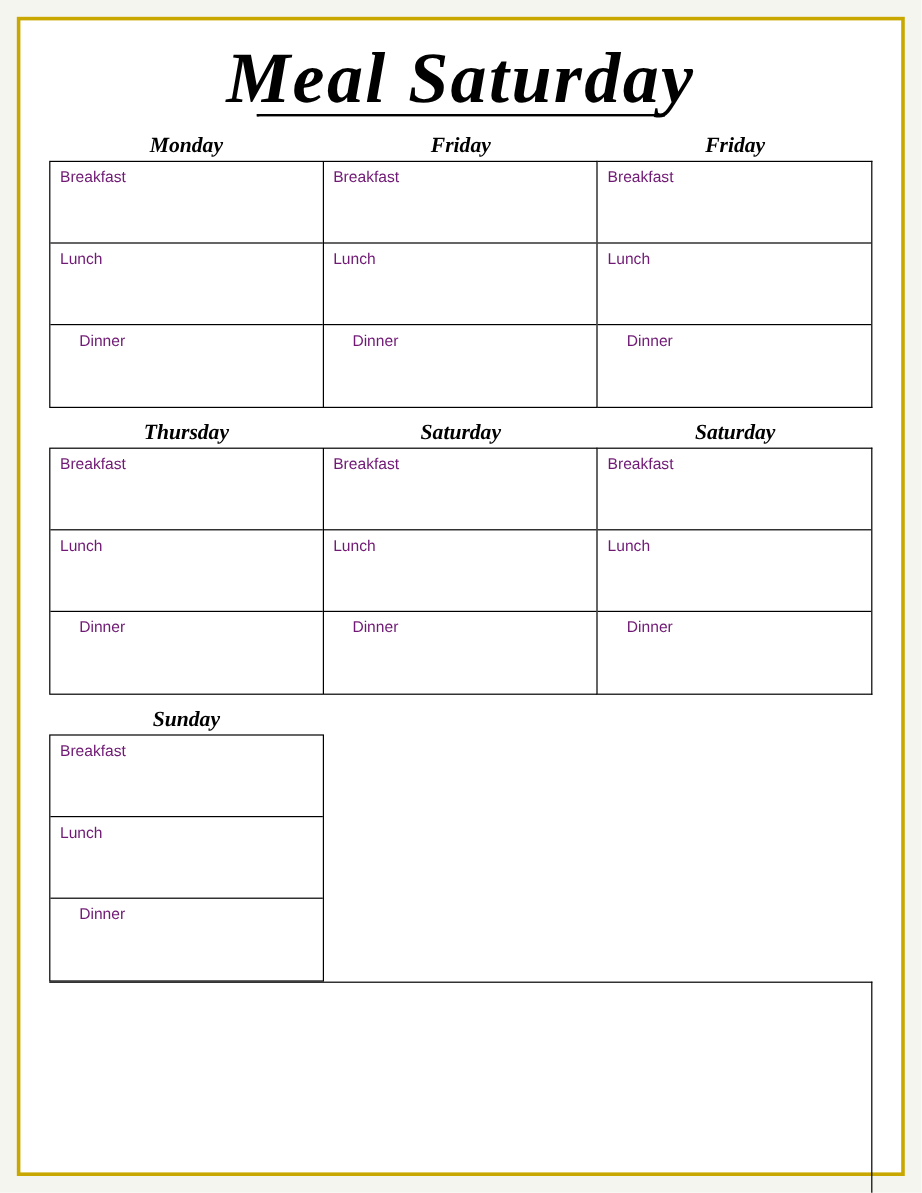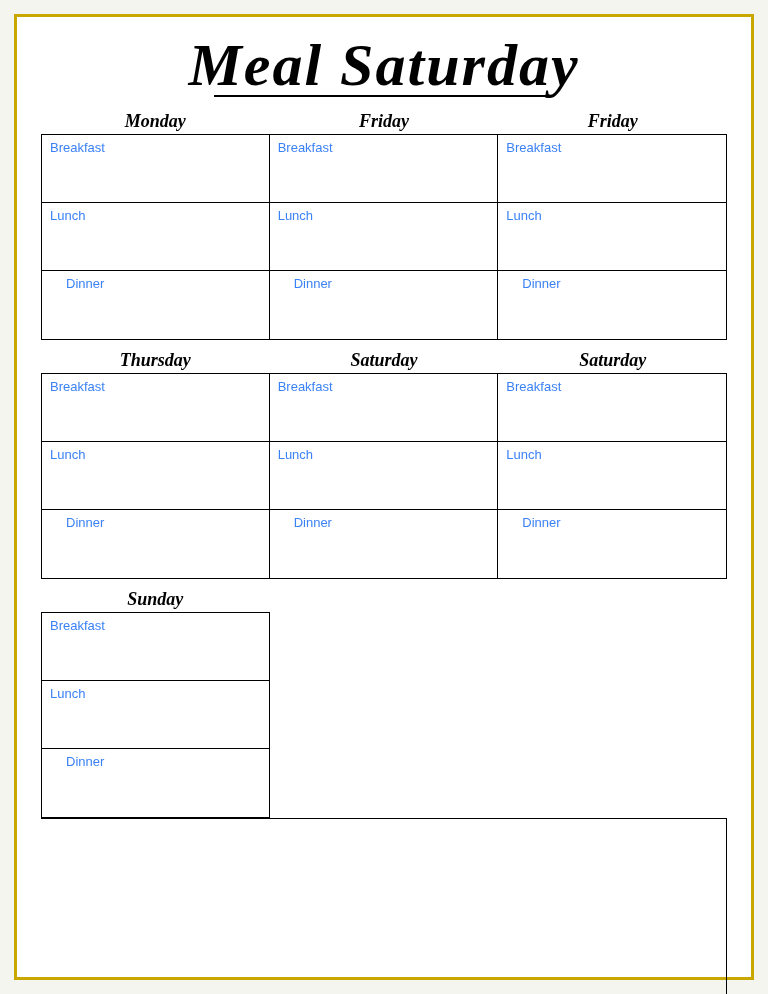--- a/index.html
+++ b/index.html
@@ -71,21 +71,21 @@
       flex-direction: column;
     }
 
     .meal-cell:last-child {
       border-bottom: none;
       margin-left: 16px;
     }
 
     .meal-label {
       font-size: 13px;
-      color: #3b82f6;
+      color: #701a75;
       font-family: Arial, sans-serif;
     }
 
     .sunday-col {
       display: flex;
       flex-direction: column;
     }
 
     .notes-col {
       grid-column: span 2;

